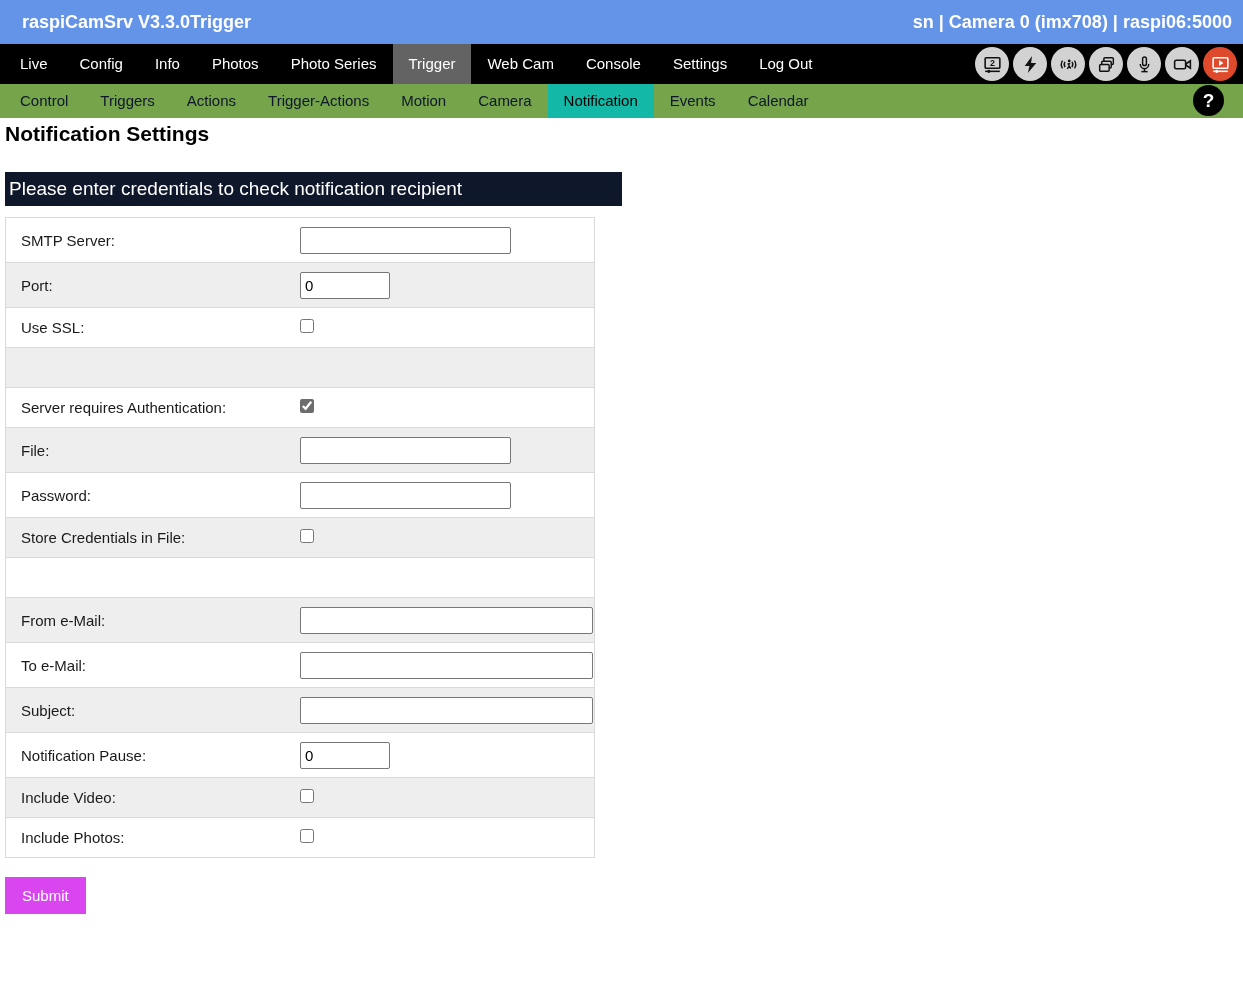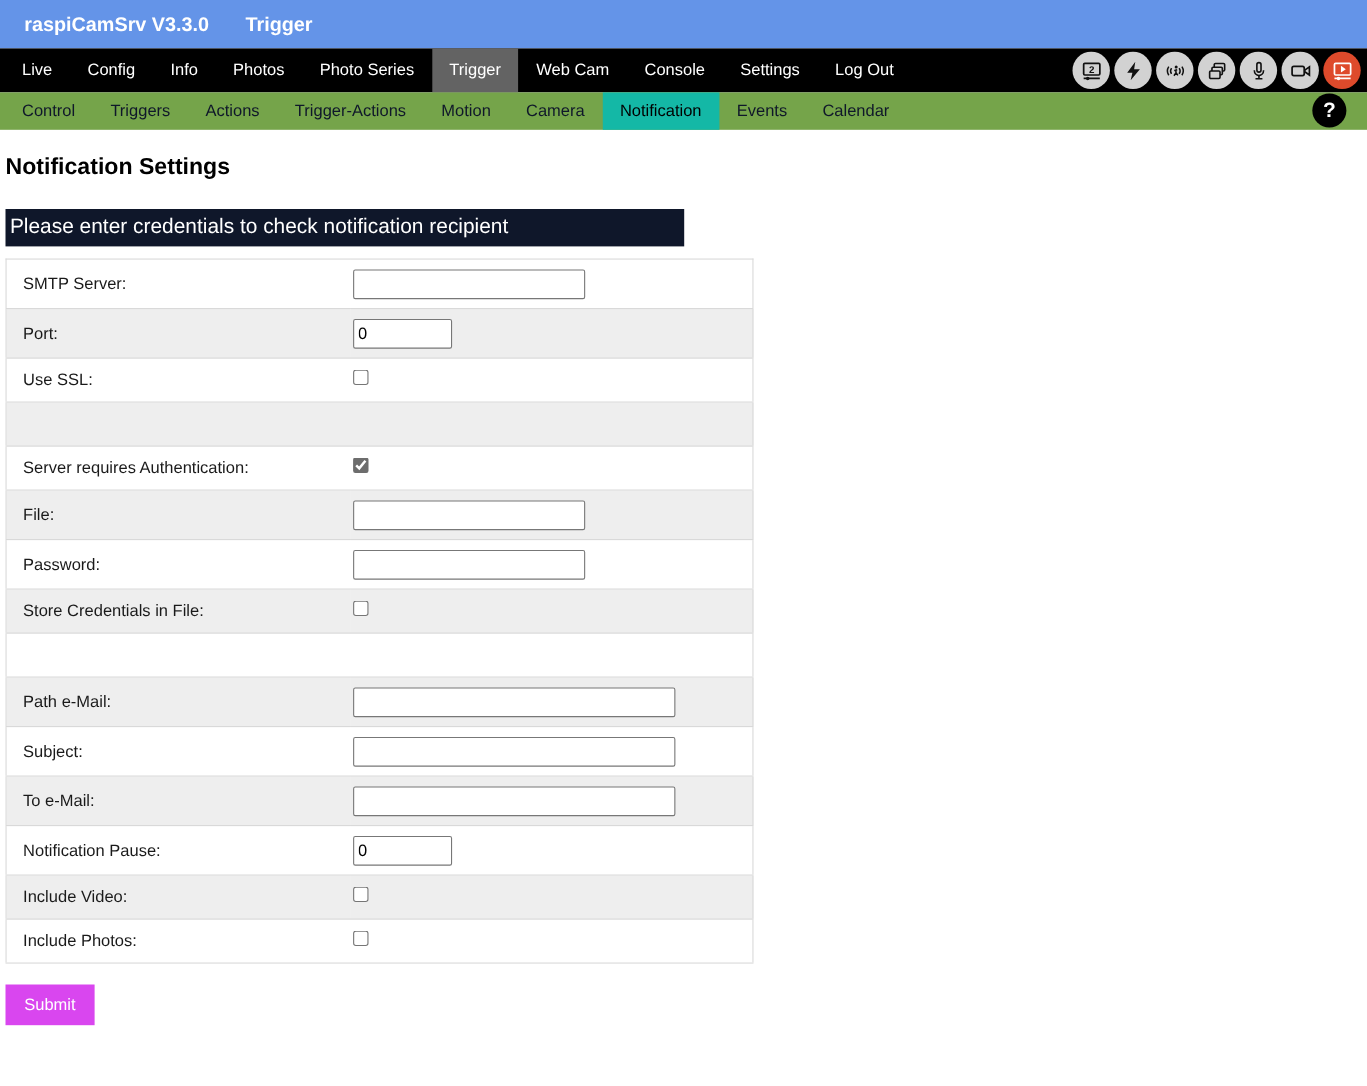--- a/index.html
+++ b/index.html
@@ -11,21 +11,21 @@
     color:#111;
   }
 
   
   .topbar {
     height:44px; background:#6494e8; color:#fff;
     display:flex; justify-content:space-between; align-items:center;
     padding:0 11px 0 22px;
     font-size:18px; font-weight:bold;
   }
-  .topbar-left { display:flex; gap:33px; align-items:center; }
+  .topbar-left { display:flex; align-items:center; }
 
   
   .mainnav {
     height:40px; background:#000; display:flex; align-items:flex-end;
     padding-left:4px; position:relative;
   }
   .mainnav a {
     color:#fff; font-size:15px; line-height:40px; padding:0 16px;
     text-decoration:none; white-space:nowrap; cursor:pointer;
   }
@@ -54,30 +54,30 @@
     position:absolute; right:19px; top:1px; width:31px; height:31px;
     border-radius:50%; background:#000; color:#fff; font-size:19px;
     font-weight:bold; display:flex; align-items:center; justify-content:center;
     cursor:pointer;
   }
 
   
   main { padding:0 0 0 5px; }
   h2.pagetitle {
     font-size:21px; font-weight:600; color:#000;
-    margin:22px 0 26px 0;
+    margin:4px 0 26px 0;
   }
   .alert {
     width:617px; height:34px; background:#0f172a; color:#fff;
     font-size:19px; line-height:34px; padding-left:4px;
     white-space:nowrap; overflow:hidden;
   }
 
   table.form {
-    width:680px; border-collapse:collapse; margin-top:11px;
+    width:590px; border-collapse:collapse; margin-top:11px;
     border:1px solid #d9d9d9;
   }
   table.form tr { border-bottom:1px solid #d9d9d9; }
   table.form tr:nth-child(even) { background:#eee; }
   td.lbl {
     width:313px; padding-left:15px; font-size:15px; color:#1a1a1a;
     vertical-align:middle;
   }
   td.ctrl { padding-left:2px; vertical-align:middle; }
   tr.r-input td { height:45px; }
@@ -101,20 +101,21 @@
   }
 </style>
 </head>
 <body>
 
 <header class="topbar">
   <div class="topbar-left">
     <span>raspiCamSrv V3.3.0</span>
     <span>Trigger</span>
   </div>
+  <span>sn | Camera 0 (imx708) | raspi06:5000</span>
 </header>
 
 <nav class="mainnav">
   <a>Live</a>
   <a>Config</a>
   <a>Info</a>
   <a>Photos</a>
   <a>Photo Series</a>
   <a class="active">Trigger</a>
   <a>Web Cam</a>
@@ -226,32 +227,32 @@
       <td class="ctrl"><input type="text" class="w-med" value="" style=""></td>
     </tr>
     <tr class="r-check">
       <td class="lbl">Store Credentials in File:</td>
       <td class="ctrl"><input type="checkbox" style=""></td>
     </tr>
     <tr class="r-spacer">
       <td colspan="2"></td>
     </tr>
     <tr class="r-input">
-      <td class="lbl">Path e-Mail:</td>
+      <td class="lbl">From e-Mail:</td>
+      <td class="ctrl"><input type="text" class="w-wide" value="" style=""></td>
+    </tr>
+    <tr class="r-input">
+      <td class="lbl">To e-Mail:</td>
       <td class="ctrl"><input type="text" class="w-wide" value="" style=""></td>
     </tr>
     <tr class="r-input">
       <td class="lbl">Subject:</td>
       <td class="ctrl"><input type="text" class="w-wide" value="" style=""></td>
     </tr>
     <tr class="r-input">
-      <td class="lbl">To e-Mail:</td>
-      <td class="ctrl"><input type="text" class="w-wide" value="" style=""></td>
-    </tr>
-    <tr class="r-input">
       <td class="lbl">Notification Pause:</td>
       <td class="ctrl"><input type="text" class="w-sm" value="0" style=""></td>
     </tr>
     <tr class="r-check">
       <td class="lbl">Include Video:</td>
       <td class="ctrl"><input type="checkbox" style=""></td>
     </tr>
     <tr class="r-check">
       <td class="lbl">Include Photos:</td>
       <td class="ctrl"><input type="checkbox" style=""></td>

